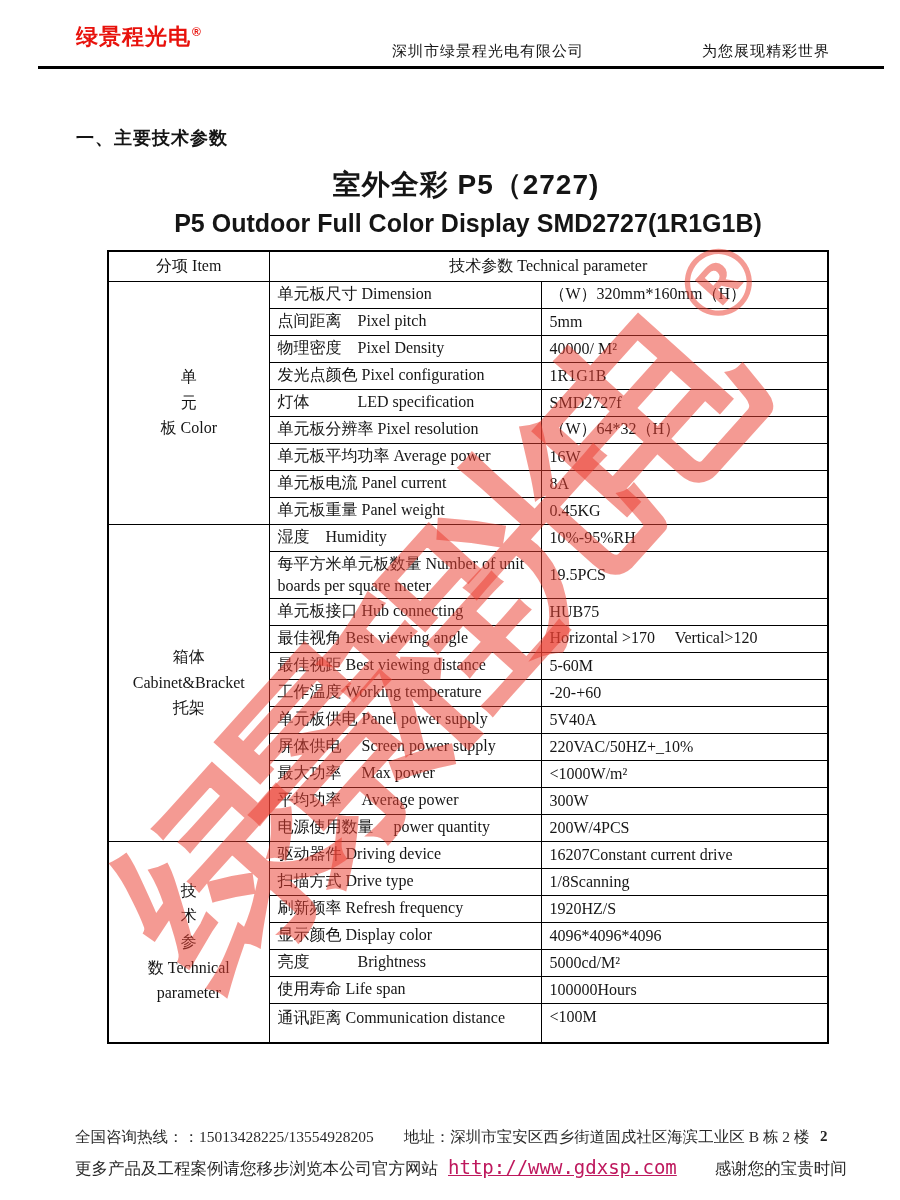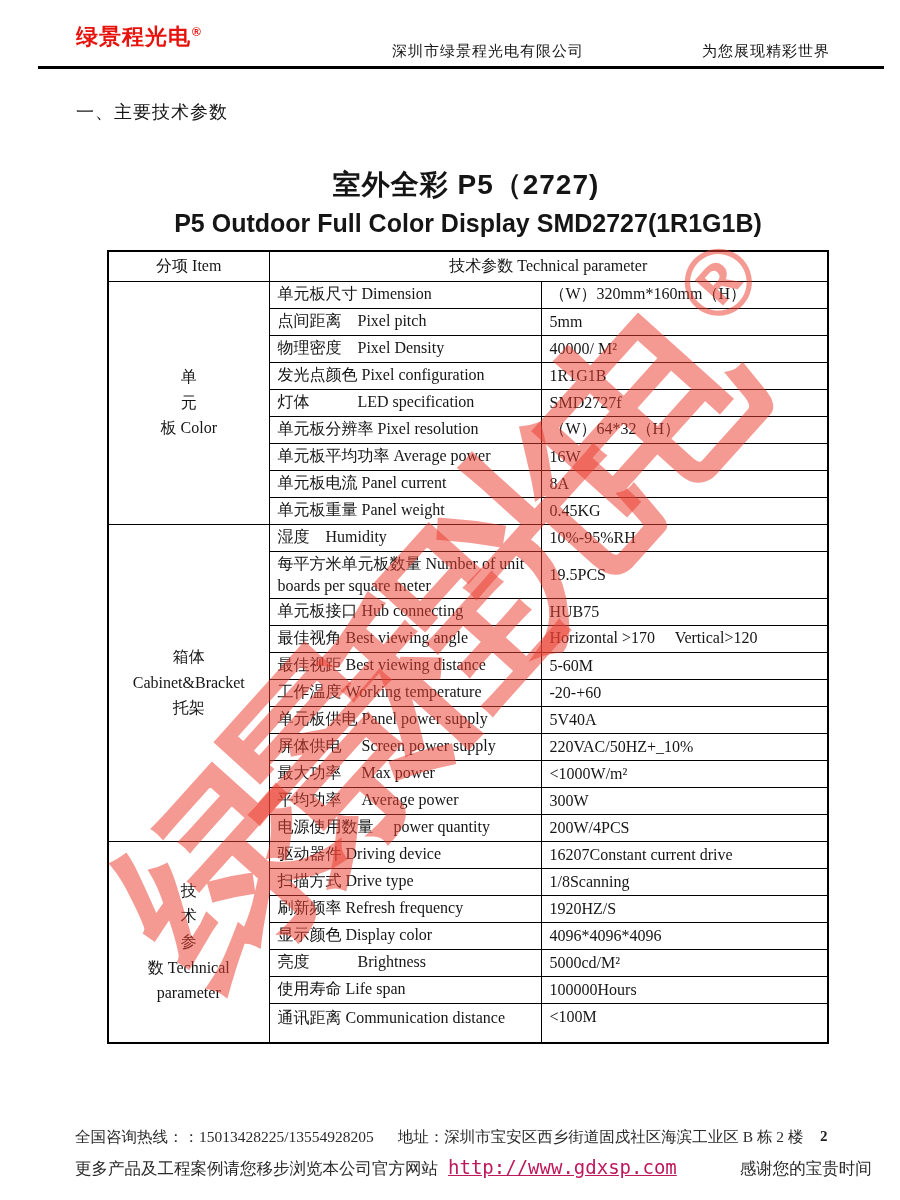--- a/index.html
+++ b/index.html
@@ -29,23 +29,23 @@
     position:absolute; right:70px; top:42px;
     font-size:15px; letter-spacing:1px; white-space:nowrap;
   }
   .header-rule {
     position:absolute; left:38px; top:66px;
     width:846px; height:3px; background:#000;
   }
 
   
   .section-heading {
-    position:absolute; left:76px; top:100px;
-    font-family:"Liberation Sans","DejaVu Sans",sans-serif;
-    font-weight:normal; font-size:18px; letter-spacing:1px;
+    position:absolute; left:76px; top:126px;
+    font-family:"Liberation Sans","DejaVu Sans",sans-serif;
+    font-weight:bold; font-size:18px; letter-spacing:1px;
   }
   .title-cn {
     position:absolute; left:16px; top:166px; width:900px;
     text-align:center;
     font-family:"Liberation Sans","DejaVu Sans",sans-serif;
     font-weight:bold; font-size:28px; letter-spacing:1px;
   }
   .title-en {
     position:absolute; left:0; top:209px; width:900px;
     text-align:center;
@@ -88,36 +88,36 @@
   .watermark .wm-reg {
     font-size:95px; letter-spacing:0; vertical-align:super;
     margin-left:58px;
   }
 
   
   .footer-line1 {
     position:absolute; left:75px; top:1127px;
     font-size:15.5px; color:#2a2a2a; white-space:nowrap;
   }
-  .footer-line1 .addr { margin-left:24px; }
+  .footer-line1 .addr { margin-left:30px; }
   .page-number {
     position:absolute; left:820px; top:1128px;
     font-size:15px; font-weight:bold; color:#222;
   }
   .footer-line2 {
     position:absolute; left:75px; top:1156px;
     font-size:16.5px; color:#2a2a2a; white-space:nowrap;
   }
   .footer-line2 .url {
     font-family:"DejaVu Sans Mono","Liberation Mono",monospace;
     font-size:19px; color:#1512e8;
     text-decoration:underline; cursor:pointer;
     margin-left:10px;
   }
-  .footer-line2 .thanks { margin-left:63px; }
+  .footer-line2 .thanks { margin-left:38px; }
 </style>
 </head>
 <body>
 
 <div class="page">
 
   <div class="logo" style="color: rgb(232, 18, 12);">
     <span>绿景程光电</span><span class="reg">®</span>
   </div>
   <div class="header-company">深圳市绿景程光电有限公司</div>

